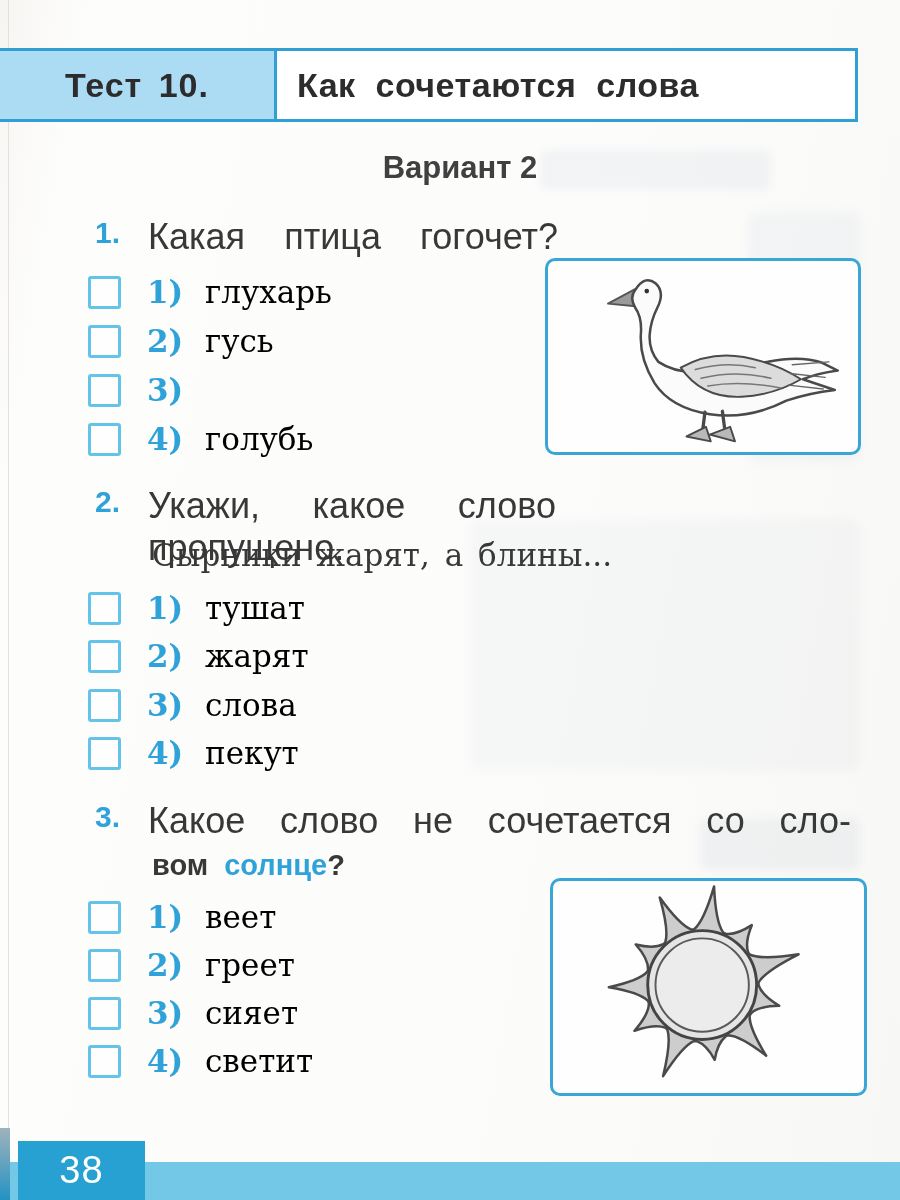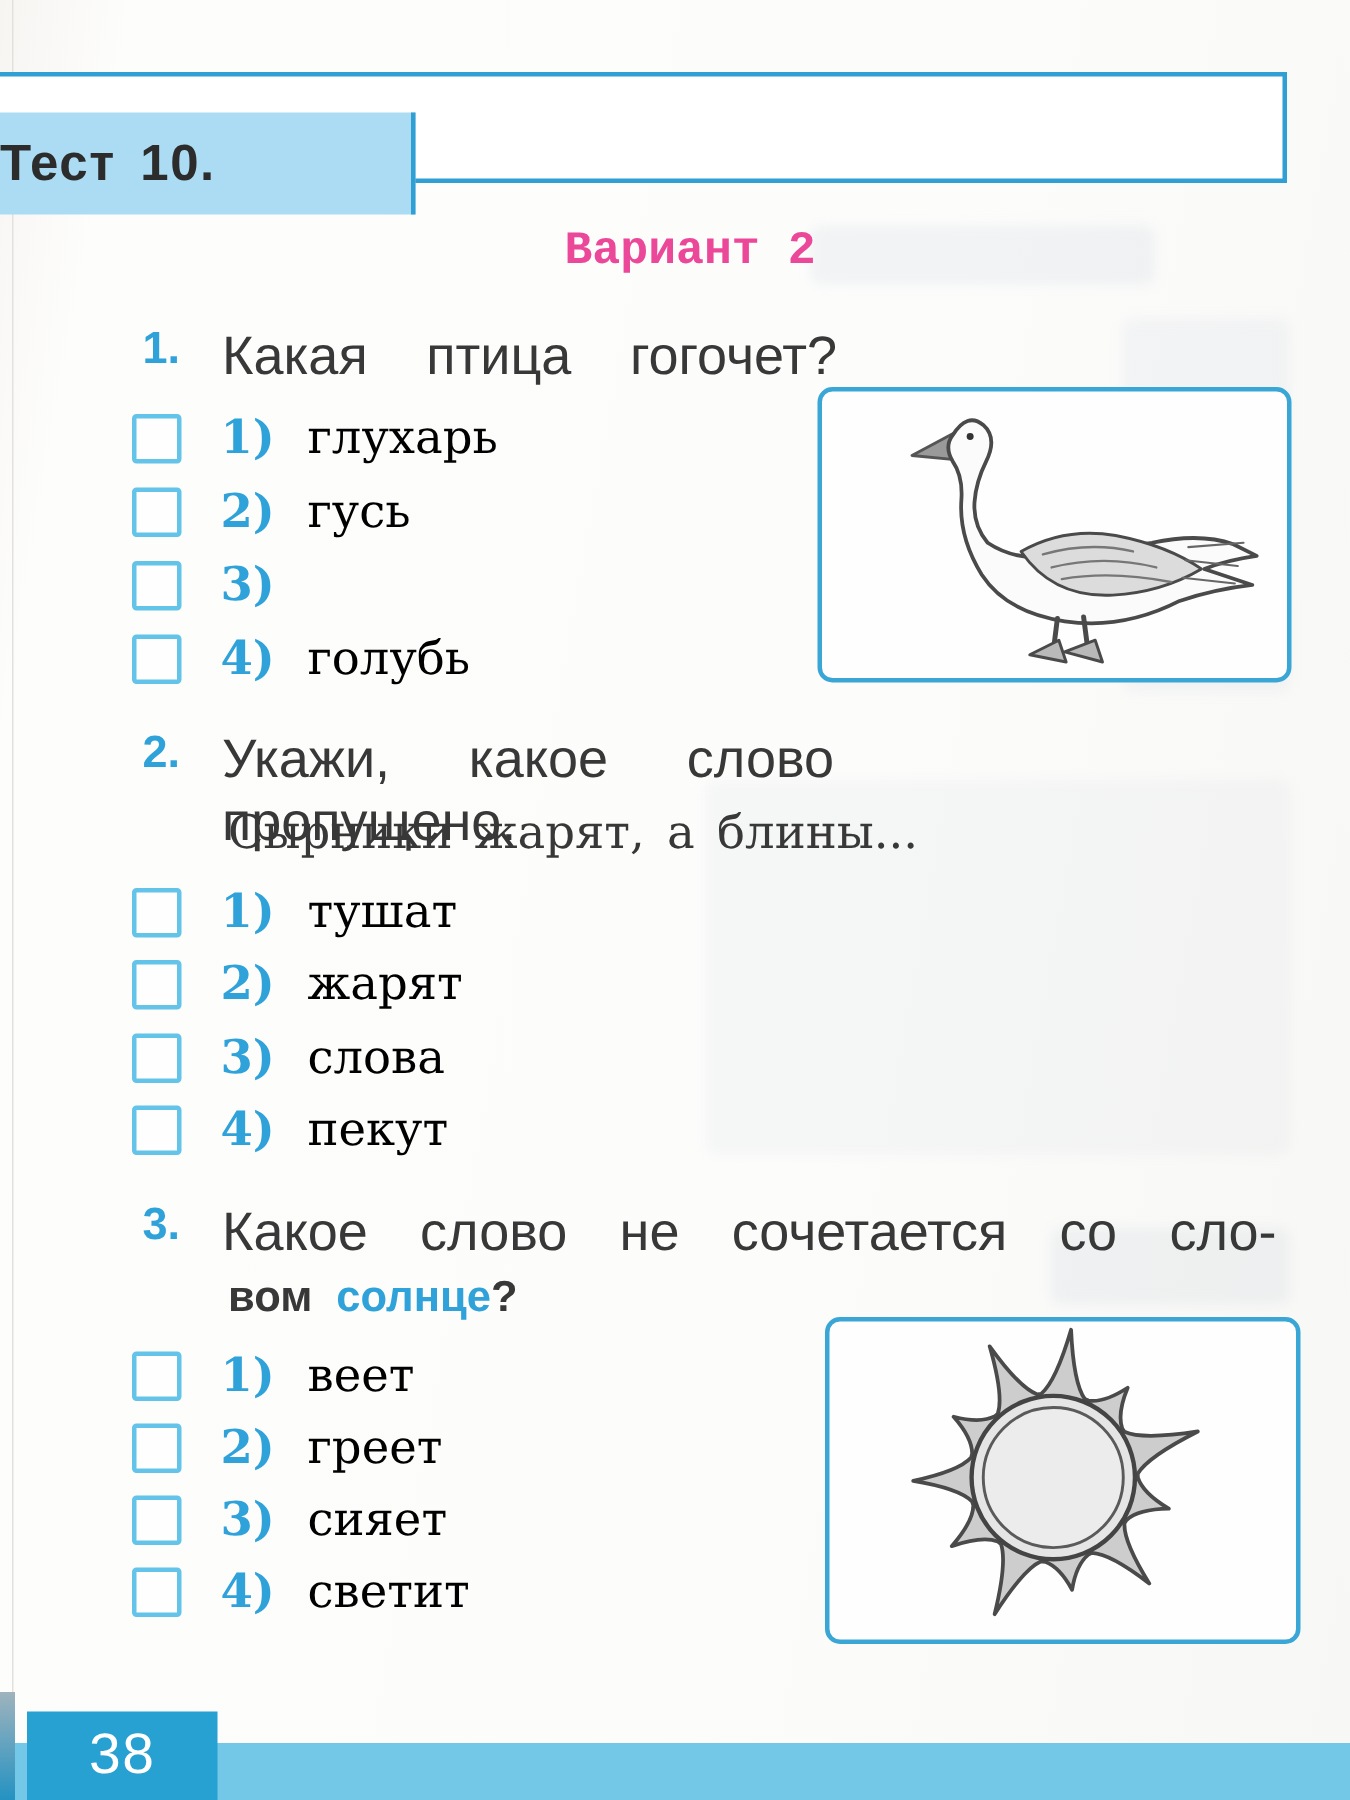--- a/index.html
+++ b/index.html
@@ -27,27 +27,27 @@
   .g1{left:500px;top:60px;width:310px;height:40px;}
   .g2{left:540px;top:150px;width:230px;height:40px;}
   .g3{left:748px;top:212px;width:112px;height:250px;background:rgba(150,170,190,.08);}
   .g4{left:470px;top:520px;width:390px;height:250px;background:rgba(150,170,190,.07);}
   .g5{left:700px;top:818px;width:160px;height:52px;}
 
   
   .testbar{position:absolute;left:0;top:48px;width:858px;height:74px;
     border:3px solid var(--accent);border-left:none;display:flex;background:#fff;}
   .test-label-cell{width:277px;height:100%;background:var(--header-cell);
-    border-right:3px solid var(--accent);display:flex;align-items:center;justify-content:flex-start;margin-top:24px;}
+    border-right:3px solid var(--accent);display:flex;align-items:center;justify-content:center;}
   .test-label-cell span{font-size:34px;font-weight:700;color:#2c2c2c;letter-spacing:1px;word-spacing:6px;}
   .test-title-cell{flex:1;display:flex;align-items:center;padding-left:20px;}
   .test-title-cell span{font-size:34px;font-weight:700;color:#2c2c2c;word-spacing:10px;letter-spacing:.5px;}
 
   .variant{position:absolute;left:60px;top:150px;width:800px;text-align:center;
-    font-size:31px;font-weight:700;color:#ec4899;font-family:Liberation Mono, monospace;}
+    font-size:31px;font-weight:700;color:#404040;}
 
   .qnum{color:var(--numblue);font-weight:700;font-size:30px;}
   .question{position:absolute;left:95px;}
   .question .qtext{display:inline-block;vertical-align:top;margin-left:28px;
     font-size:36px;font-weight:400;color:var(--ink);}
   .just{text-align:justify;text-align-last:justify;}
   #q1{top:216px;} #q1 .qtext{width:410px;}
   #q2{top:485px;} #q2 .qtext{width:408px;}
   #q2l2{position:absolute;left:152px;top:537px;width:460px;
     font-family:"DejaVu Serif",serif;font-size:31px;color:var(--ink);
@@ -85,20 +85,23 @@
 
 <div class="ghost g1"></div>
 <div class="ghost g2"></div>
 <div class="ghost g3"></div>
 <div class="ghost g4"></div>
 <div class="ghost g5"></div>
 
 <header class="testbar">
   <div class="test-label-cell">
     <span>Тест 10.</span>
+  </div>
+  <div class="test-title-cell">
+    <span>Как сочетаются слова</span>
   </div>
 </header>
 
 <div class="variant">Вариант 2</div>
 
 <section class="question" id="q1">
   <span class="qnum">1.</span><span class="qtext just">Какая птица гогочет?</span>
 </section>
 
 <div class="opt o11">

